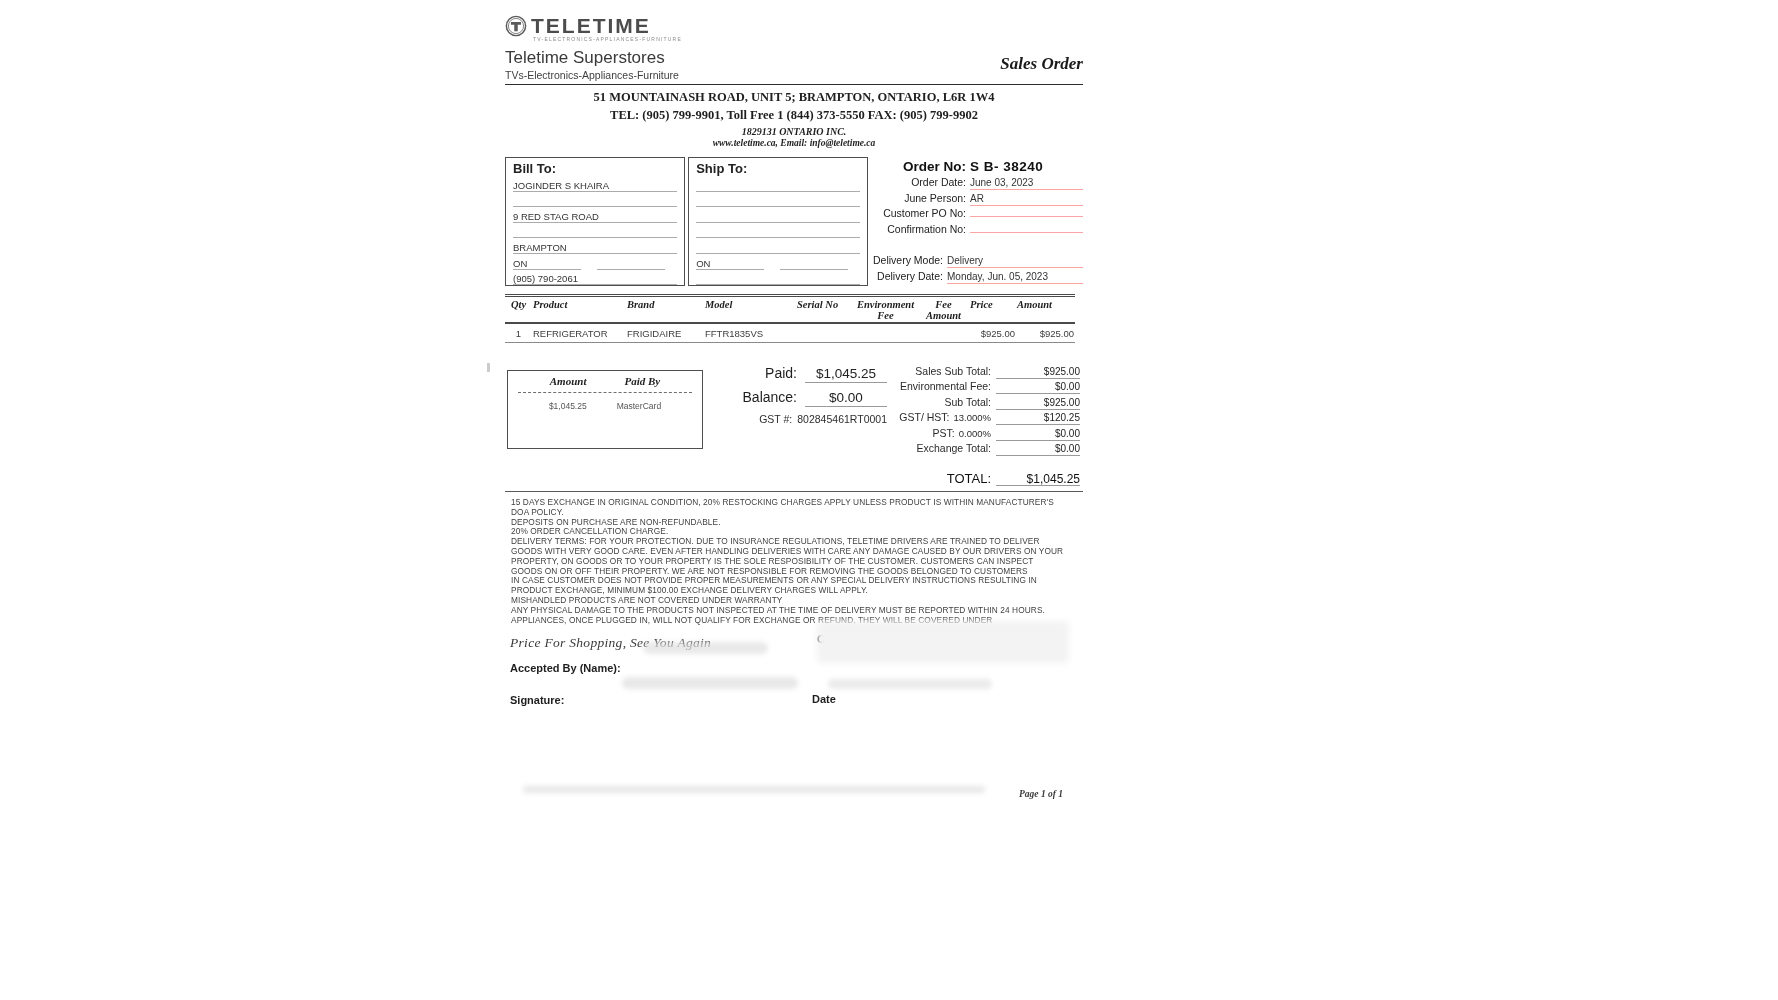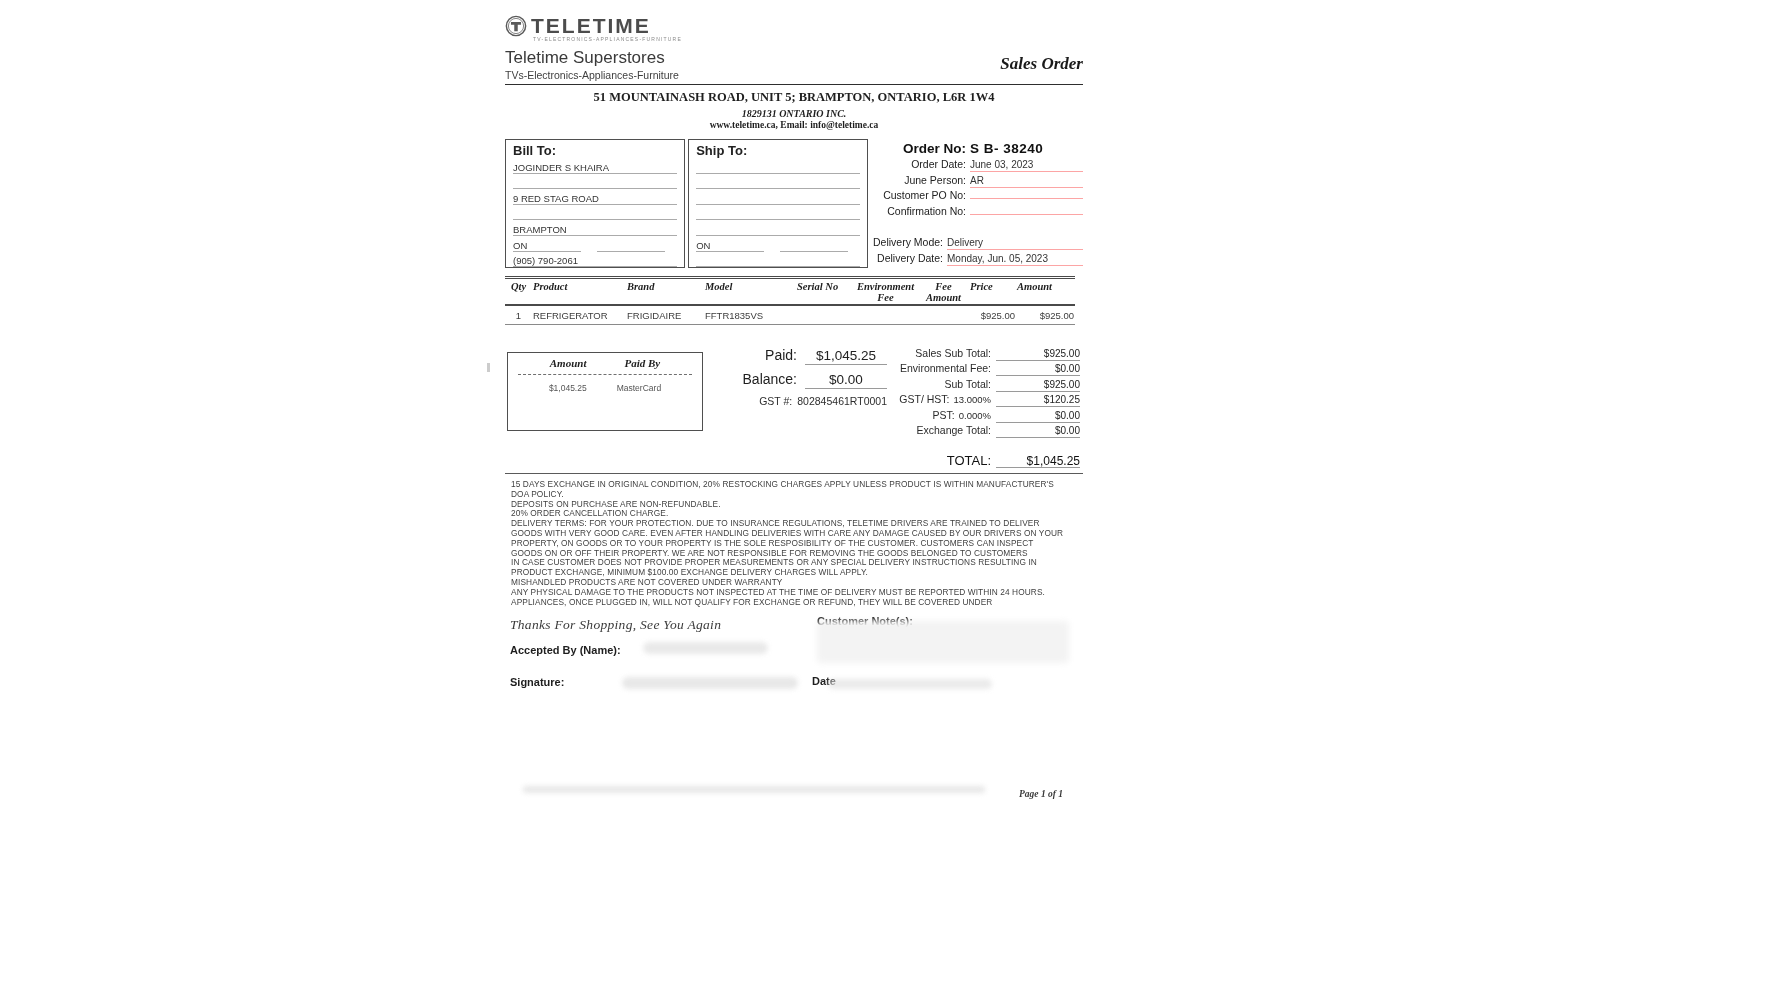--- a/index.html
+++ b/index.html
@@ -18,21 +18,21 @@
   .company-sub { font-size:10.5px; color:#3f3f3f; margin-top:1px; }
   .doc-type { font-family:"Liberation Serif", serif; font-style:italic; font-weight:700;
               font-size:17px; color:#1a1a1a; margin-top:40px; }
   .header-rule { border-top:1.6px solid #2e2e2e; margin-top:3px; }
 
   
   .addr { text-align:center; font-family:"Liberation Serif", serif; font-weight:700; color:#1f1f1f; }
   .addr1 { font-size:12.5px; margin-top:5px; }
   .addr2 { font-size:12.5px; margin-top:3px; }
   .addr3 { font-size:10px; font-style:italic; margin-top:3px; }
-  .addr4 { font-size:9.5px; margin-top:1px; }
+  .addr4 { font-size:9.5px; font-style:italic; margin-top:1px; }
 
   
   .parties { display:flex; margin-top:9px; }
   .pbox { border:1.5px solid #4f4f4f; width:196px; height:129px; padding:3px 7px 2px 7px; }
   .pbox + .pbox { margin-left:3px; }
   .pbox-label { font-size:13px; font-weight:700; color:#222; }
   .frow { height:15.6px; display:flex; align-items:flex-end; }
   .fline { flex:1; border-bottom:1px solid #ababab; font-size:9.5px; color:#333;
            line-height:11px; white-space:nowrap; }
   .fline.short { flex:0 0 68px; }
@@ -131,20 +131,21 @@
       </div>
       <div class="logo-tagline">TV-ELECTRONICS-APPLIANCES-FURNITURE</div>
       <div class="company-name">Teletime Superstores</div>
       <div class="company-sub">TVs-Electronics-Appliances-Furniture</div>
     </div>
     <div class="doc-type">Sales Order</div>
   </div>
   <div class="header-rule"></div>
 
   <div class="addr addr1">51 MOUNTAINASH ROAD, UNIT 5;  BRAMPTON,  ONTARIO, L6R 1W4</div>
+  <div class="addr addr2">TEL: (905) 799-9901, Toll Free  1 (844) 373-5550  FAX: (905) 799-9902</div>
   <div class="addr addr3">1829131 ONTARIO INC.</div>
   <div class="addr addr4">www.teletime.ca,   Email: info@teletime.ca</div>
 
   <div class="parties">
 
     <div class="pbox">
       <div class="pbox-label">Bill To:</div>
       <div class="frow">
           <div class="fline">JOGINDER S KHAIRA</div>
         </div>
@@ -347,21 +348,21 @@
 GOODS WITH VERY GOOD CARE. EVEN AFTER HANDLING DELIVERIES WITH CARE ANY DAMAGE CAUSED BY OUR DRIVERS ON YOUR
 PROPERTY, ON GOODS OR TO YOUR PROPERTY IS THE SOLE RESPOSIBILITY OF THE CUSTOMER. CUSTOMERS CAN INSPECT
 GOODS ON OR OFF THEIR PROPERTY. WE ARE NOT RESPONSIBLE FOR REMOVING THE GOODS BELONGED TO CUSTOMERS
 IN CASE CUSTOMER DOES NOT PROVIDE PROPER MEASUREMENTS OR ANY SPECIAL DELIVERY INSTRUCTIONS RESULTING IN
 PRODUCT EXCHANGE, MINIMUM $100.00 EXCHANGE DELIVERY CHARGES WILL APPLY.
 MISHANDLED PRODUCTS ARE NOT COVERED UNDER WARRANTY
 ANY PHYSICAL DAMAGE TO THE PRODUCTS NOT INSPECTED AT THE TIME OF DELIVERY MUST BE REPORTED WITHIN 24 HOURS.
 APPLIANCES, ONCE PLUGGED IN, WILL NOT QUALIFY FOR EXCHANGE OR REFUND, THEY WILL BE COVERED UNDER</div>
 
   <div class="footer">
-    <div class="thanks">Thanks For Shopping, See You Again</div>
+    <div class="thanks">Price For Shopping, See You Again</div>
     <div class="notes-label">Customer Note(s):</div>
     <div class="accepted-label">Accepted By (Name):</div>
     <div class="signature-label">Signature:</div>
     <div class="date-label">Date</div>
   </div>
 </div>
 
 <div class="notes-box"></div>
 <div class="smudge" style="left:643px; top:642px; width:125px; height:12px; opacity:.75;"></div>
 <div class="smudge" style="left:622px; top:677px; width:176px; height:12px; opacity:.8;"></div>

